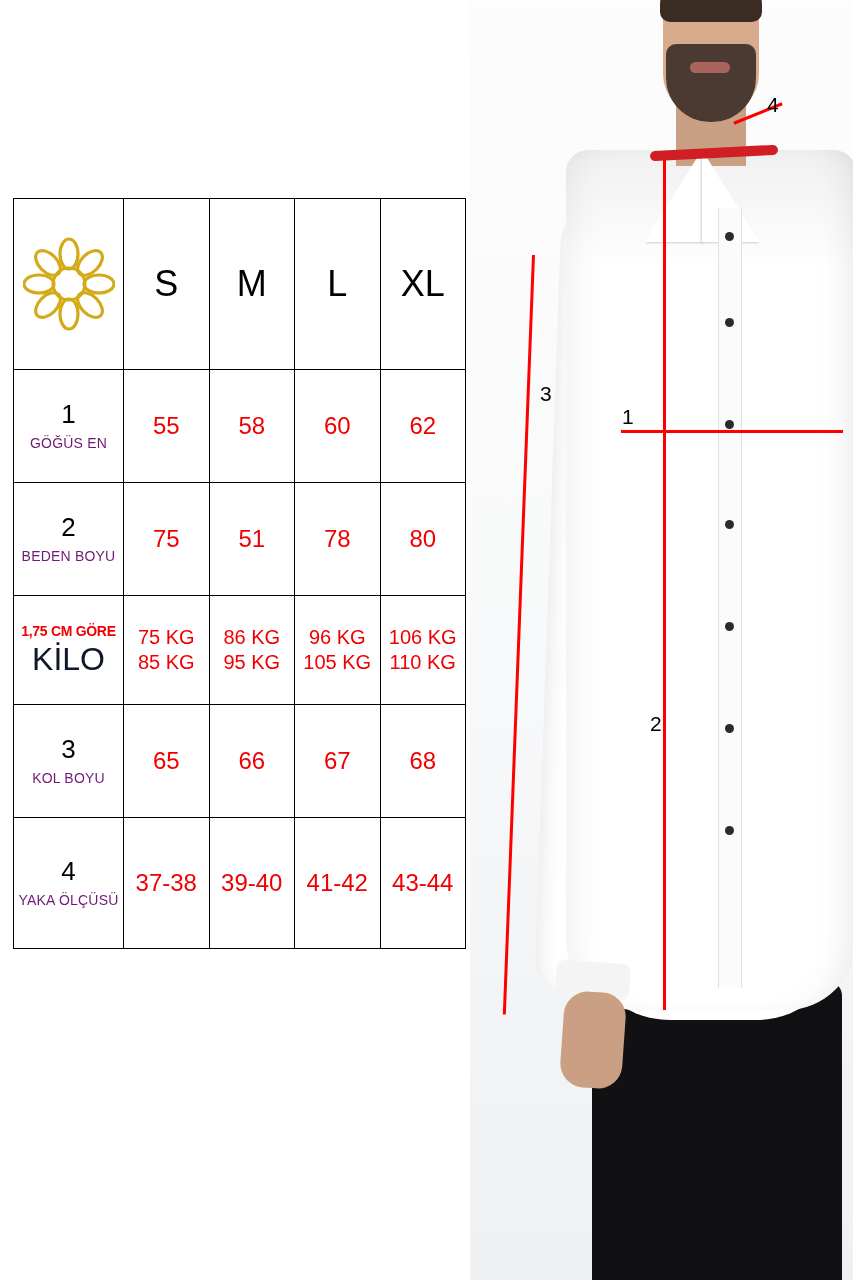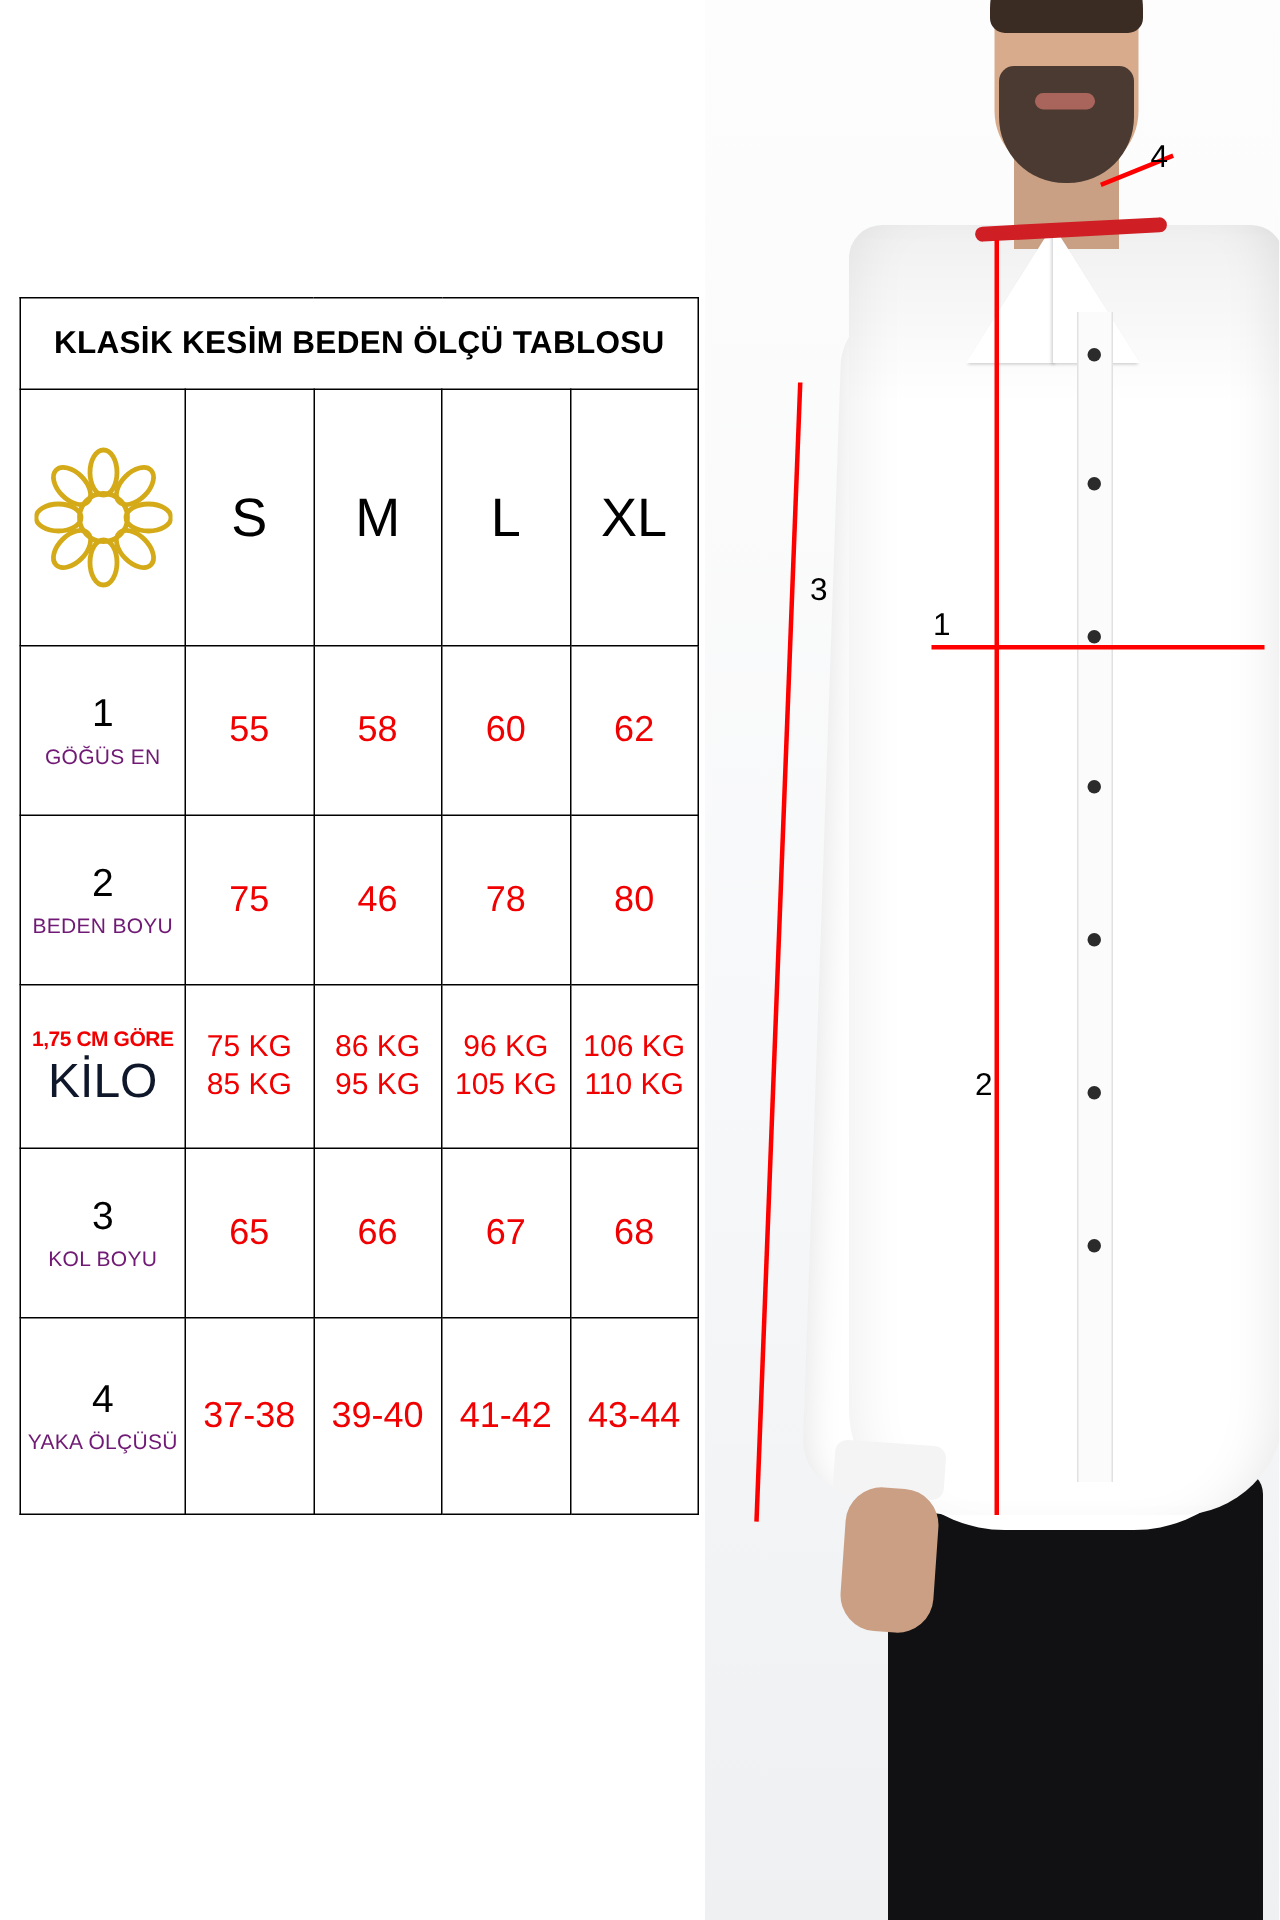--- a/index.html
+++ b/index.html
@@ -292,23 +292,20 @@
   <div class="table-wrap">
     <table class="size-table">
       <colgroup>
         <col class="col-label">
           <col class="col-size">
           <col class="col-size">
           <col class="col-size">
           <col class="col-size">
       </colgroup>
       <tbody>
-        <tr>
-          <td class="title-cell" colspan="5">KLASİK KESİM BEDEN ÖLÇÜ TABLOSU</td>
-        </tr>
 
         <tr class="hdr-row">
           <td class="logo-cell">
             <div class="logo-box">
               <svg width="92" height="108" viewBox="0 0 92 108" aria-hidden="true">
                 <g fill="none" stroke="#d4aa18" stroke-width="3.2">
                   <circle cx="46" cy="54" r="16"></circle>
                   <ellipse cx="46" cy="24" rx="9" ry="15"></ellipse>
                   <ellipse cx="46" cy="84" rx="9" ry="15"></ellipse>
                   <ellipse cx="16" cy="54" rx="15" ry="9"></ellipse>
@@ -337,21 +334,21 @@
           <td class="val">60</td>
           <td class="val">62</td>
         </tr>
 
         <tr class="meas-row">
           <td>
             <div class="meas-num">2</div>
             <div class="meas-name">BEDEN BOYU</div>
           </td>
           <td class="val">75</td>
-          <td class="val">46</td>
+          <td class="val">51</td>
           <td class="val">78</td>
           <td class="val">80</td>
         </tr>
 
         <tr class="kilo-row">
           <td>
             <div class="kilo-top">1,75 CM GÖRE</div>
             <div class="kilo-bottom">KİLO</div>
           </td>
           <td>

